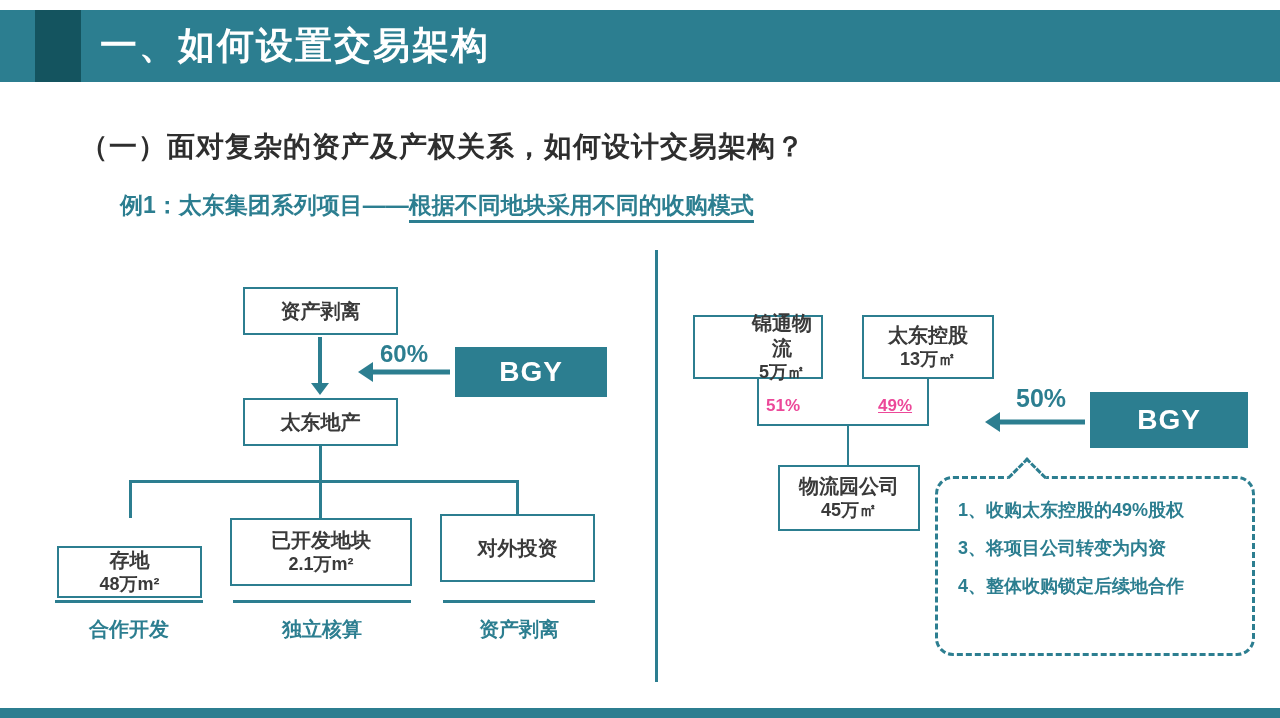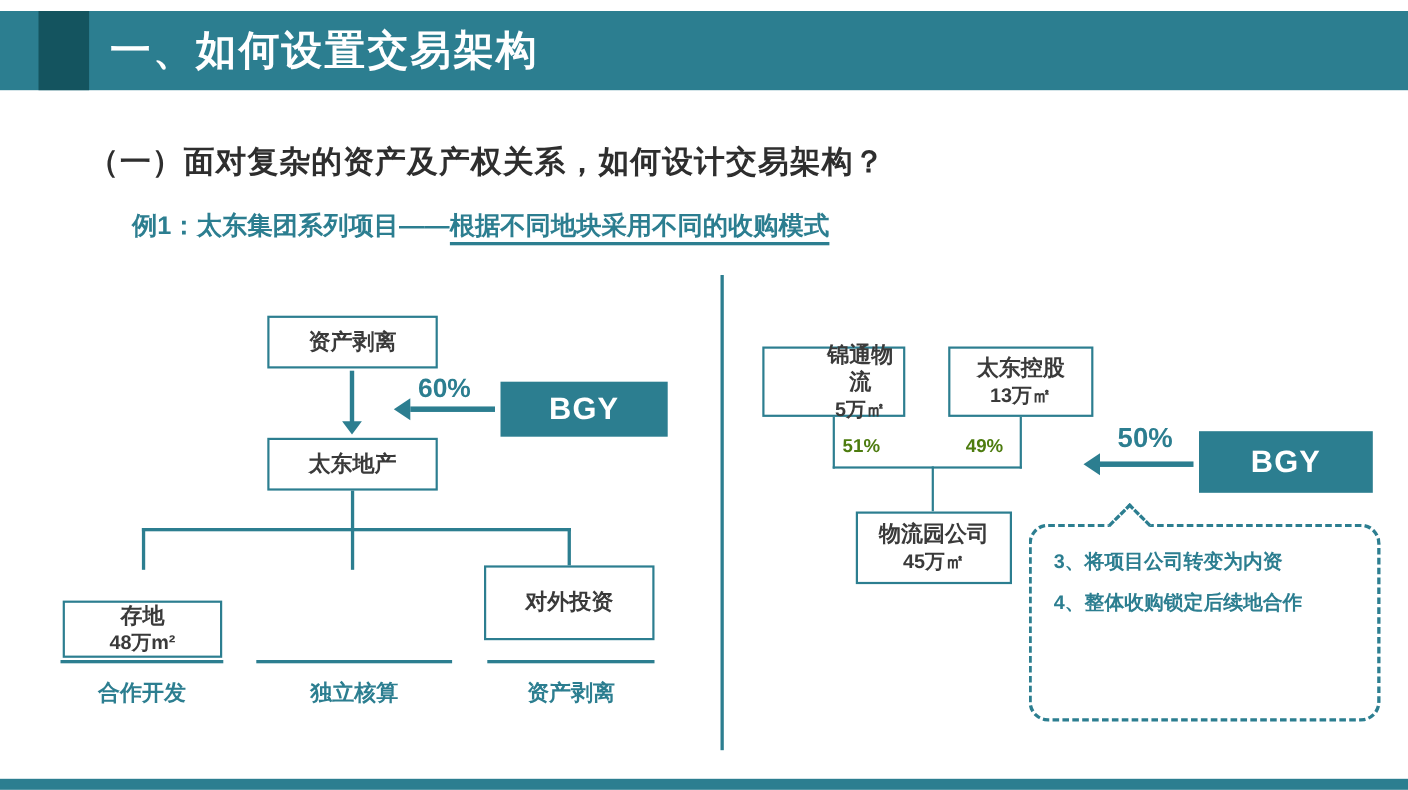--- a/index.html
+++ b/index.html
@@ -8,21 +8,21 @@
     --ink:#3a3a3a;
   }
   *{box-sizing:border-box;margin:0;padding:0;}
   html,body{width:1280px;height:718px;}
   body{
     font-family:"Liberation Sans","DejaVu Sans",sans-serif;
     background:#ffffff;
     position:relative;
     overflow:hidden;
   }
-  .stage{position:absolute;inset:0;background:#fff;}
+  .stage{position:absolute;inset:0;background:#fff;border-radius:19px;}
 
   
   .title-bar{
     position:absolute;left:0;top:10px;width:1280px;height:72px;
     background:var(--teal);
   }
   .accent-square{
     position:absolute;left:35px;top:10px;width:46px;height:72px;
     background:var(--teal-dark);
   }
@@ -57,21 +57,21 @@
   .bgy{
     position:absolute;background:var(--teal);color:#fff;
     display:flex;align-items:center;justify-content:center;
     font-weight:bold;font-size:28px;letter-spacing:1px;
   }
 
   .pct-big{
     position:absolute;color:var(--teal);font-weight:bold;font-size:24px;
   }
   .pct-small{
-    position:absolute;color:#4d7c0f;font-weight:bold;font-size:17px;
+    position:absolute;color:#ec4899;font-weight:bold;font-size:17px;
   }
 
   .connector{position:absolute;background:var(--teal);}
 
   
   .arrow-down{position:absolute;width:18px;}
   .arrow-down .shaft{position:absolute;left:50%;top:0;width:4px;height:calc(100% - 11px);background:var(--teal);transform:translateX(-50%);}
   .arrow-down .head{position:absolute;left:50%;bottom:0;transform:translateX(-50%);
     width:0;height:0;border-left:9px solid transparent;border-right:9px solid transparent;border-top:12px solid var(--teal);}
 
@@ -144,20 +144,24 @@
   <div class="connector" style="left:319px;top:446px;width:3px;height:34px;"></div>
   <div class="connector" style="left:129px;top:480px;width:390px;height:3px;"></div>
   <div class="connector" style="left:129px;top:480px;width:3px;height:38px;"></div>
   <div class="connector" style="left:319px;top:480px;width:3px;height:38px;"></div>
   <div class="connector" style="left:516px;top:480px;width:3px;height:38px;"></div>
 
   <div class="dbox" style="left:57px;top:546px;width:145px;height:52px;">
     <span class="t">存地</span>
     <span class="s">48万m²</span>
   </div>
+  <div class="dbox" style="left:230px;top:518px;width:182px;height:68px;">
+    <span class="t">已开发地块</span>
+    <span class="s">2.1万m²</span>
+  </div>
   <div class="dbox" style="left:440px;top:514px;width:155px;height:68px;">
     <span class="t">对外投资</span>
   </div>
 
   <div class="tag-underline" style="left:55px;width:148px;"></div>
   <div class="tag-underline" style="left:233px;width:178px;"></div>
   <div class="tag-underline" style="left:443px;width:152px;"></div>
 
   <div class="tag-label" style="left:55px;width:148px;">合作开发</div>
   <div class="tag-label" style="left:233px;width:178px;">独立核算</div>
@@ -173,37 +177,38 @@
     <span class="t">太东控股</span>
     <span class="s">13万㎡</span>
   </div>
 
   <div class="connector" style="left:757px;top:379px;width:2px;height:47px;"></div>
   <div class="connector" style="left:927px;top:379px;width:2px;height:47px;"></div>
   <div class="connector" style="left:757px;top:424px;width:172px;height:2px;"></div>
   <div class="connector" style="left:847px;top:424px;width:2px;height:41px;"></div>
 
   <div class="pct-small" style="left:766px;top:396px;">51%</div>
-  <div class="pct-small" style="left:878px;top:396px;">49%</div>
+  <div class="pct-small" style="left:878px;top:396px;text-decoration:underline;">49%</div>
 
   <div class="dbox" style="left:778px;top:465px;width:142px;height:66px;">
     <span class="t">物流园公司</span>
     <span class="s">45万㎡</span>
   </div>
 
   <div class="pct-big" style="left:1016px;top:384px;font-size:25px;">50%</div>
 
   <div class="arrow-left" style="left:985px;top:412px;width:100px;">
     <span class="shaft"></span>
     <span class="head"></span>
   </div>
 
   <div class="bgy" style="left:1090px;top:392px;width:158px;height:56px;">BGY</div>
 
   <div class="callout">
     <div class="callout-notch"></div>
+    <div class="note">1、收购太东控股的49%股权</div>
     <div class="note">3、将项目公司转变为内资</div>
     <div class="note">4、整体收购锁定后续地合作</div>
   </div>
 
   <div class="footer-bar"></div>
 
 </div>
 
 </body></html>

